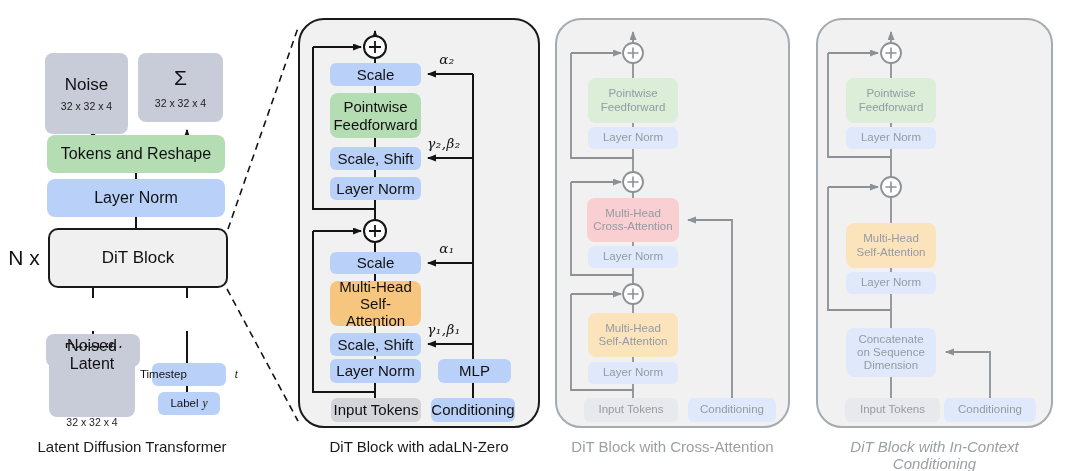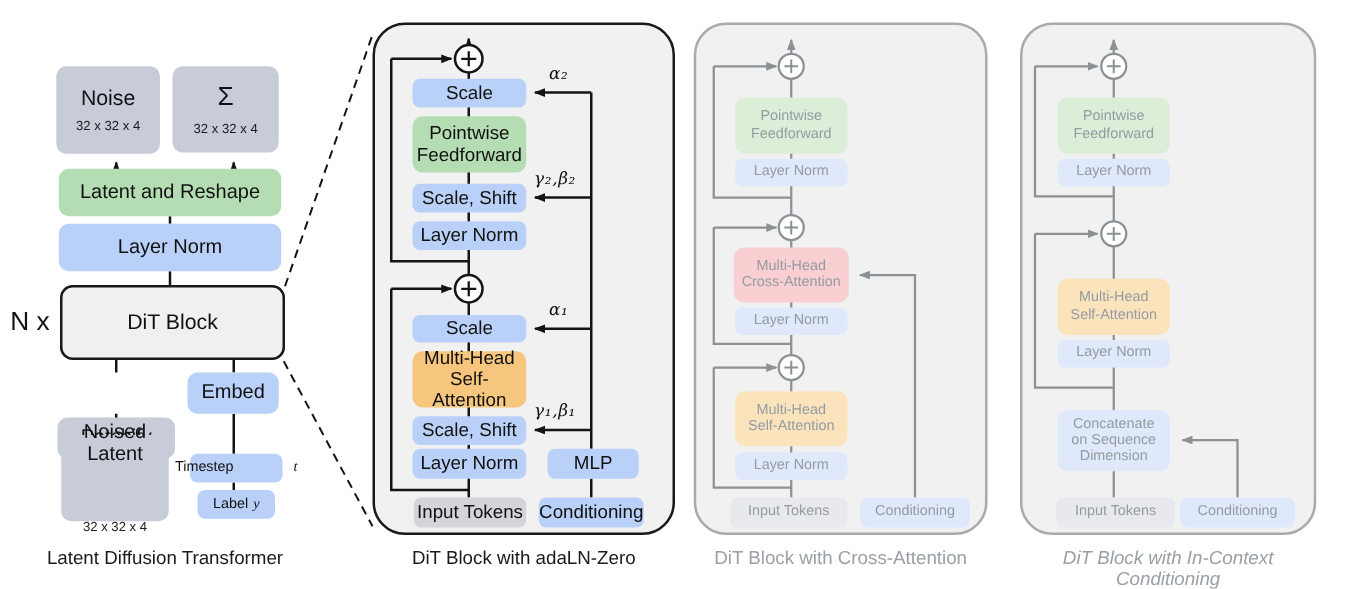--- a/index.html
+++ b/index.html
@@ -127,34 +127,33 @@
       <path d="M990 398 V352 L946 352" marker-end="url(#ag)"></path>
     </g>
     <g stroke="#8c9195" stroke-width="1.8" fill="#ffffff">
       <circle cx="891" cy="53" r="10"></circle>
         <path d="M885.5 53 H896.5 M891 47.5 V58.5" stroke-width="1.6"></path>
       <circle cx="891" cy="187" r="10"></circle>
         <path d="M885.5 187 H896.5 M891 181.5 V192.5" stroke-width="1.6"></path>
     </g>
   </svg>
 
-  <div class="box graybox r8" style="left:45px;top:53px;width:83px;height:70px;">
+  <div class="box graybox r8" style="left:45px;top:53px;width:83px;height:81px;">
     <div class="title17">Noise</div>
     <div class="dims">32 x 32 x 4</div>
   </div>
   <div class="box graybox r8" style="left:138px;top:53px;width:85px;height:69px;">
     <div class="sigma">Σ</div>
     <div class="dims">32 x 32 x 4</div>
   </div>
-  <div class="box green t16 r8" style="left:47px;top:135px;width:178px;height:38px;">Latent and Reshape</div>
+  <div class="box green t16 r8" style="left:47px;top:135px;width:178px;height:38px;">Tokens and Reshape</div>
   <div class="box blue t16 r8" style="left:47px;top:179px;width:178px;height:38px;">Layer Norm</div>
   <div class="box ditblock" style="left:48px;top:228px;width:180px;height:60px;">DiT Block</div>
   <div class="nx" style="left:4px;top:246px;width:40px;text-align:center;">N x</div>
   <div class="box graybox t16 r8" style="left:46px;top:298px;width:94px;height:33px;margin-top:36px;">Patchify</div>
-  <div class="box blue t16 r8" style="left:150px;top:298px;width:73px;height:33px;">Embed</div>
   <div class="box graybox r8" style="left:49px;top:348px;width:86px;height:69px;gap:40px;">
     <div class="t16" style="width:60px;">Noised Latent</div>
     <div class="dims" style="margin-top:2px;">32 x 32 x 4</div>
   </div>
   <div class="box blue t11" style="left:152px;top:363px;width:74px;height:23px;border-radius:6px;flex-direction:row;gap:24px;">
     <span>Timestep</span>
       <span class="varspace"></span>
     <span class="ital">t</span>
   </div>
   <div class="box blue t11" style="left:158px;top:392px;width:62px;height:23px;border-radius:6px;flex-direction:row;">

